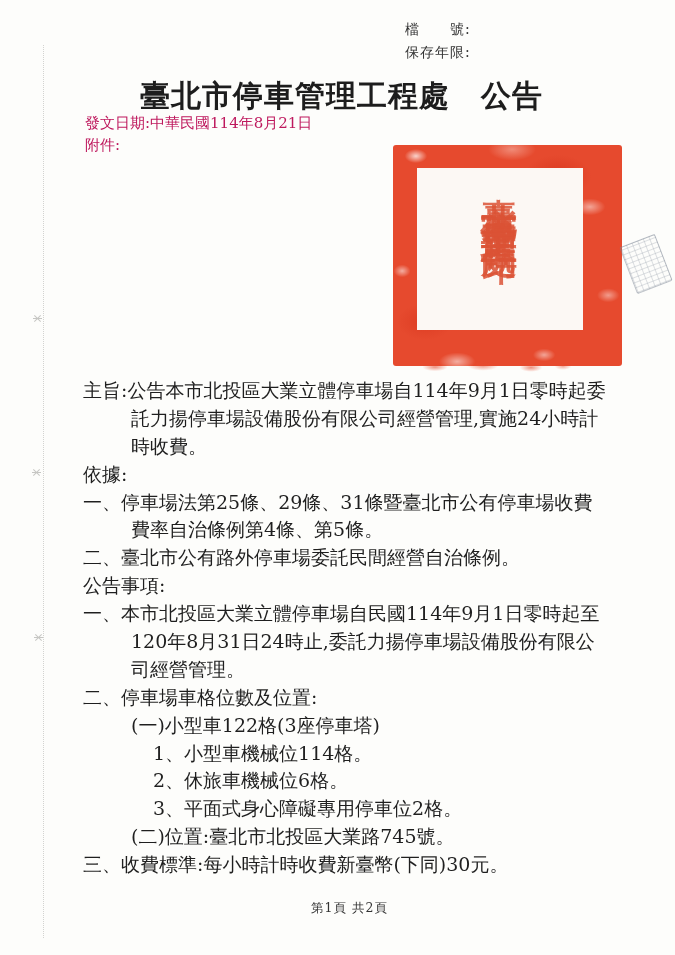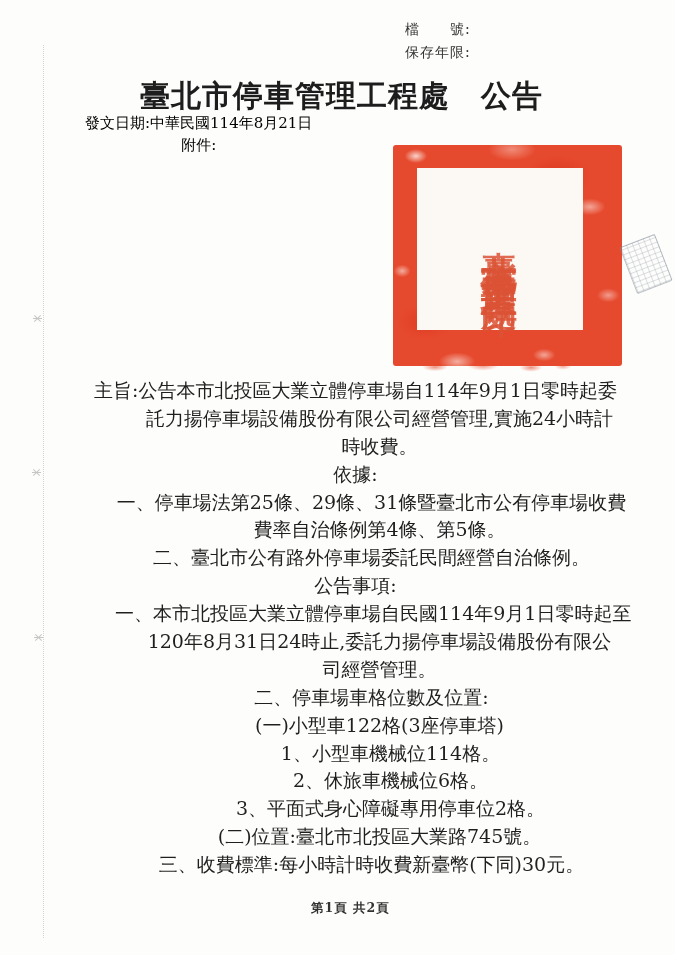--- a/index.html
+++ b/index.html
@@ -4,34 +4,33 @@
 <style>
   html,body{margin:0;padding:0;background:#e9e9e9;}
   .page{
     position:relative;
     width:675px;height:955px;
     margin:0 auto;
     background:#fdfdfb;
     overflow:hidden;
     font-family:"DejaVu Serif","Liberation Serif",serif;
     color:#222;
-    text-align:center;
   }
 
   
   .file-block{position:absolute;left:405px;top:18px;font-size:14px;line-height:23px;letter-spacing:1px;color:#333;}
 
   
   .doc-title{
     position:absolute;top:76px;left:50%;transform:translateX(-50%);margin-left:4px;
     font-size:30px;font-weight:bold;letter-spacing:1px;white-space:nowrap;color:#1d1d1d;
   }
 
   
-  .meta-block{position:absolute;left:85px;top:112px;font-size:15px;line-height:22px;color:#000000;}
+  .meta-block{position:absolute;left:85px;top:112px;font-size:15px;line-height:22px;color:#be185d;}
 
   
   .seal{
     position:absolute;left:393px;top:145px;width:229px;height:221px;
     border-radius:3px;
     background-color:#e64a2e;
     background-image:
       radial-gradient(16px 10px at 10% 5%, rgba(255,255,255,.75), transparent 70%),
       radial-gradient(22px 12px at 86% 28%, rgba(255,255,255,.5), transparent 70%),
       radial-gradient(16px 10px at 94% 68%, rgba(255,255,255,.45), transparent 70%),
@@ -80,26 +79,26 @@
   .edge-mark{position:absolute;width:9px;height:9px;opacity:.55;}
   .edge-mark::before,.edge-mark::after{content:"";position:absolute;left:4px;top:0;width:1px;height:9px;background:#9a9a96;}
   .edge-mark::before{transform:rotate(45deg);}
   .edge-mark::after{transform:rotate(-45deg);}
   .edge-mark i{position:absolute;left:0;top:4px;width:9px;height:1px;background:#9a9a96;display:block;}
 
   
   .doc-body{position:absolute;left:83px;top:377px;width:545px;font-size:19px;color:#1f1f1f;}
   .doc-line{height:27.9px;line-height:27.9px;white-space:nowrap;}
   .ind-a{margin-left:0;}
-  .ind-b{margin-left:32px;}
+  .ind-b{}
   .ind-c{margin-left:48px;}
   .ind-e{margin-left:70px;}
 
   
-  .doc-footer{position:absolute;left:311px;top:900px;font-size:12.5px;color:#333;letter-spacing:1px;font-weight:bold;}
+  .doc-footer{position:absolute;left:311px;top:900px;font-size:12.5px;color:#333;letter-spacing:1px;}
 </style>
 </head>
 <body>
 
 <div class="page">
 
   <div class="file-block">
     <div>檔　　號:</div>
     <div>保存年限:</div>
   </div>

